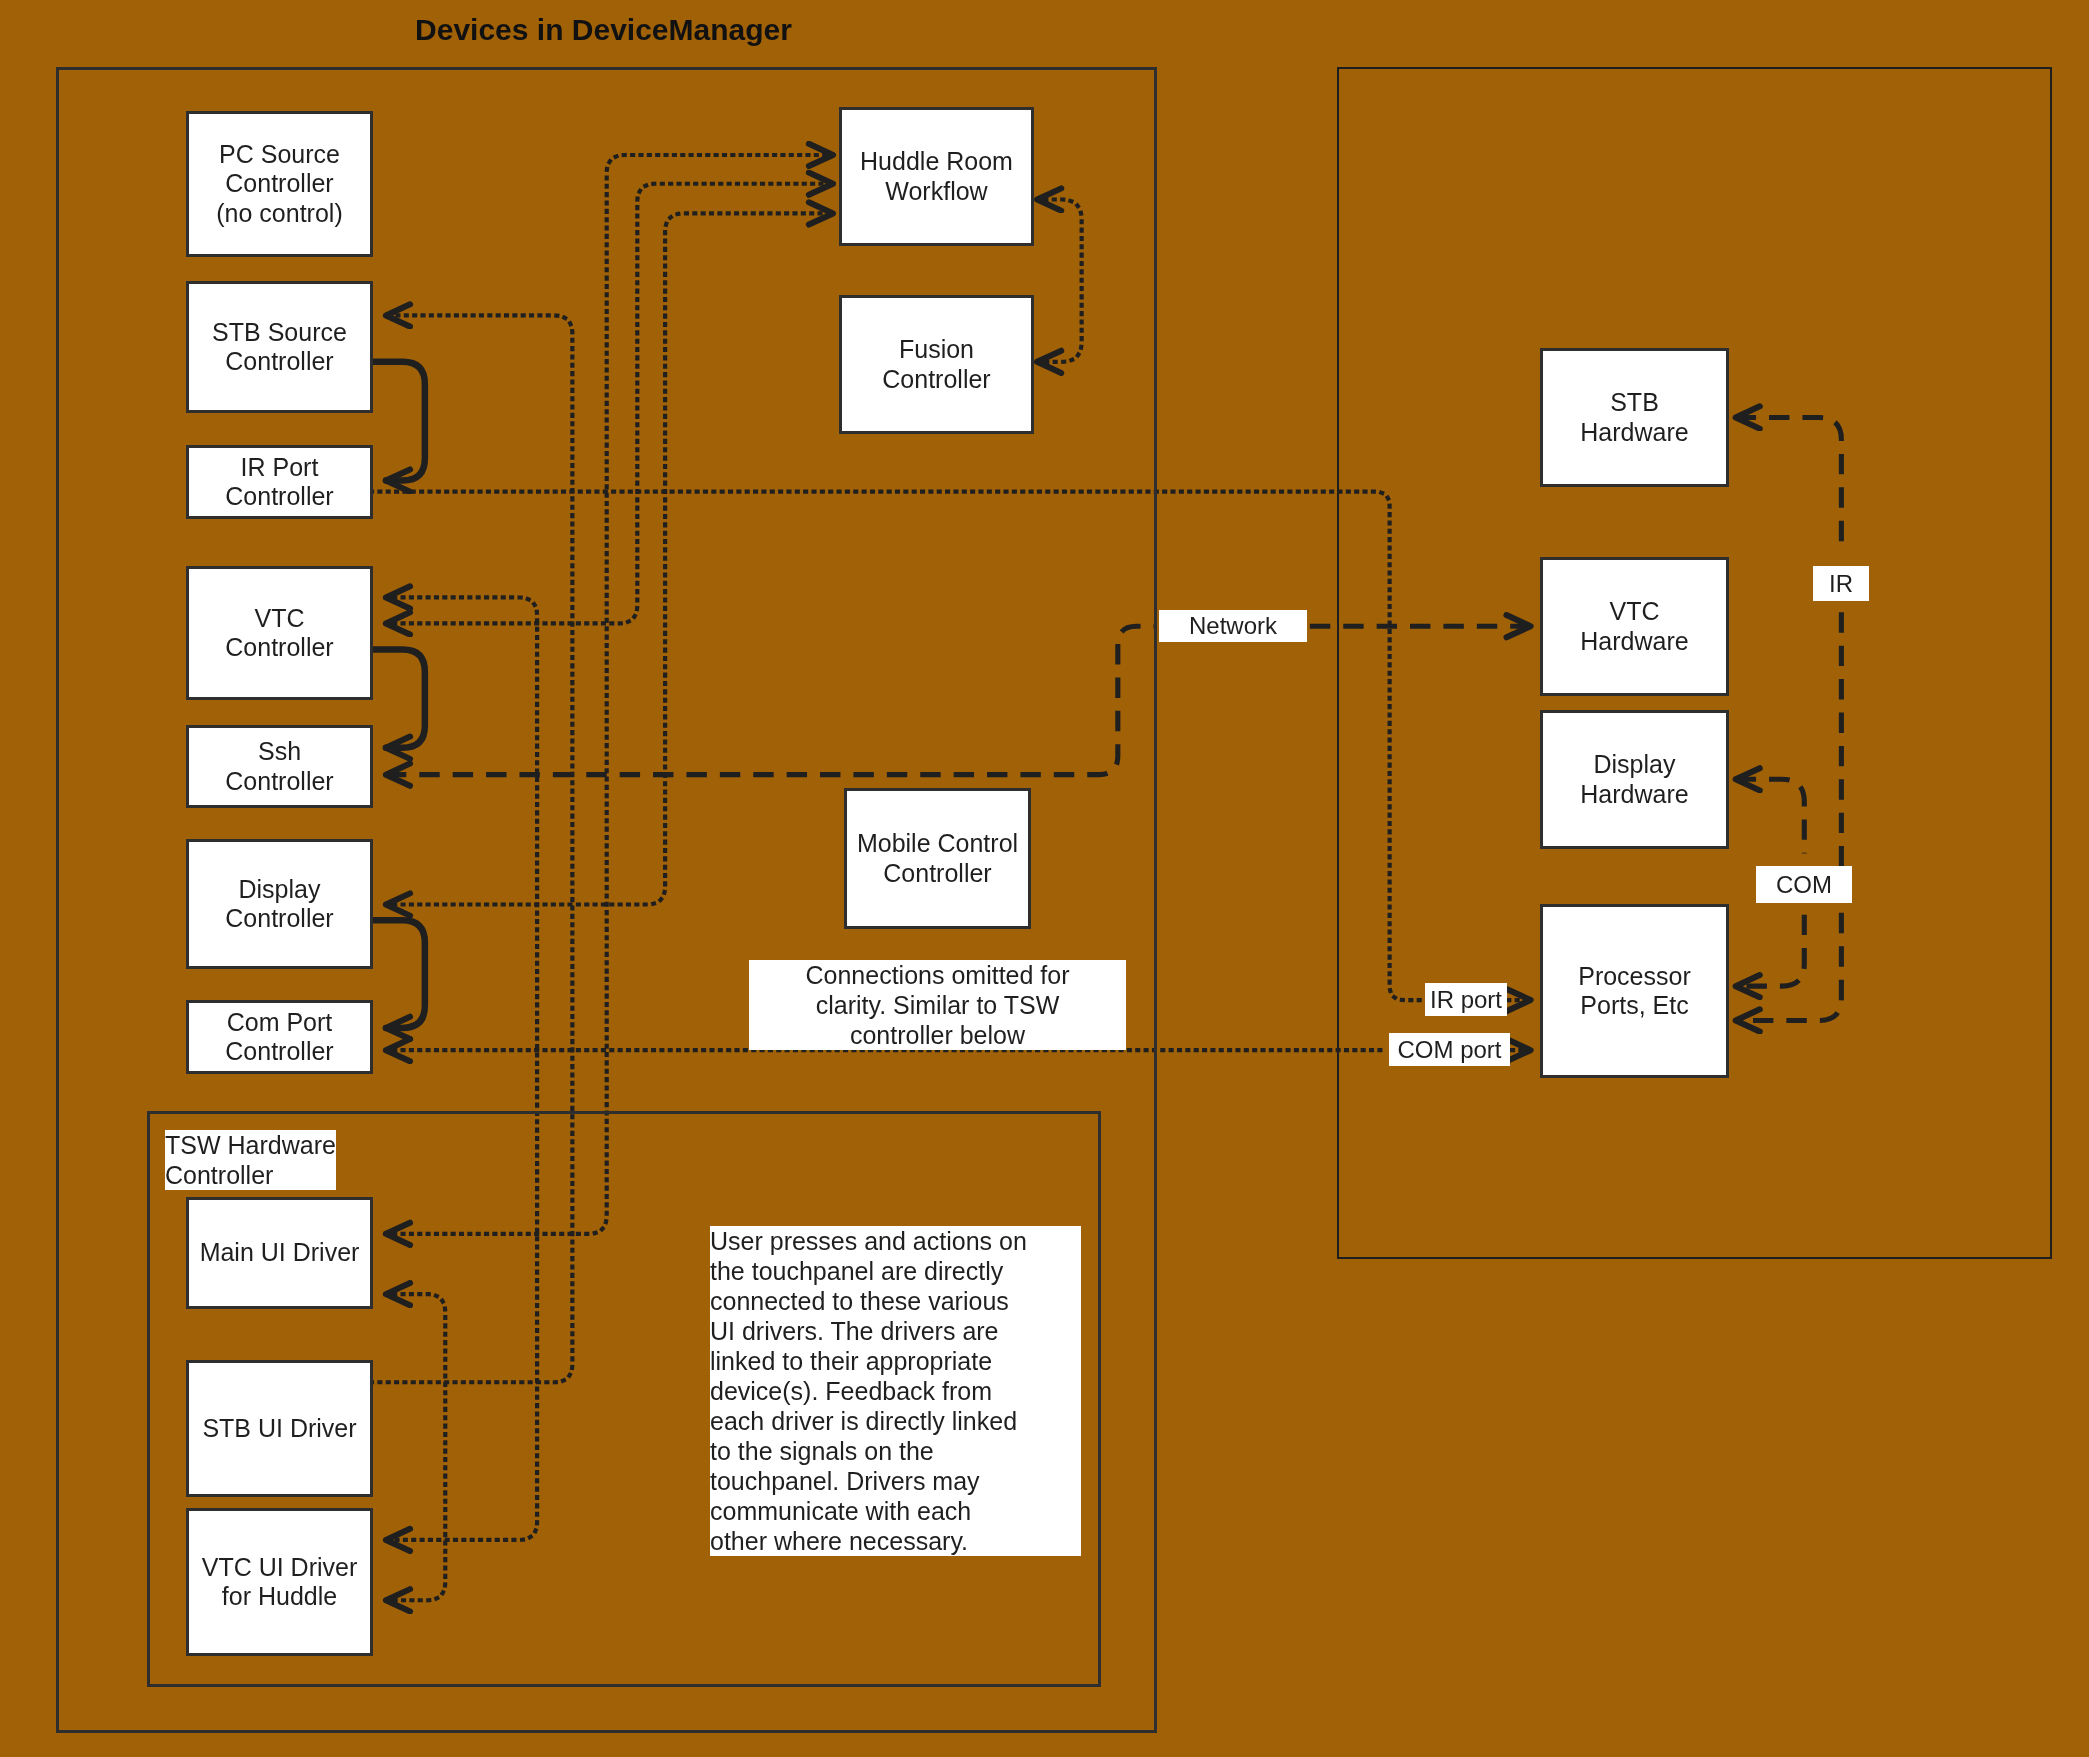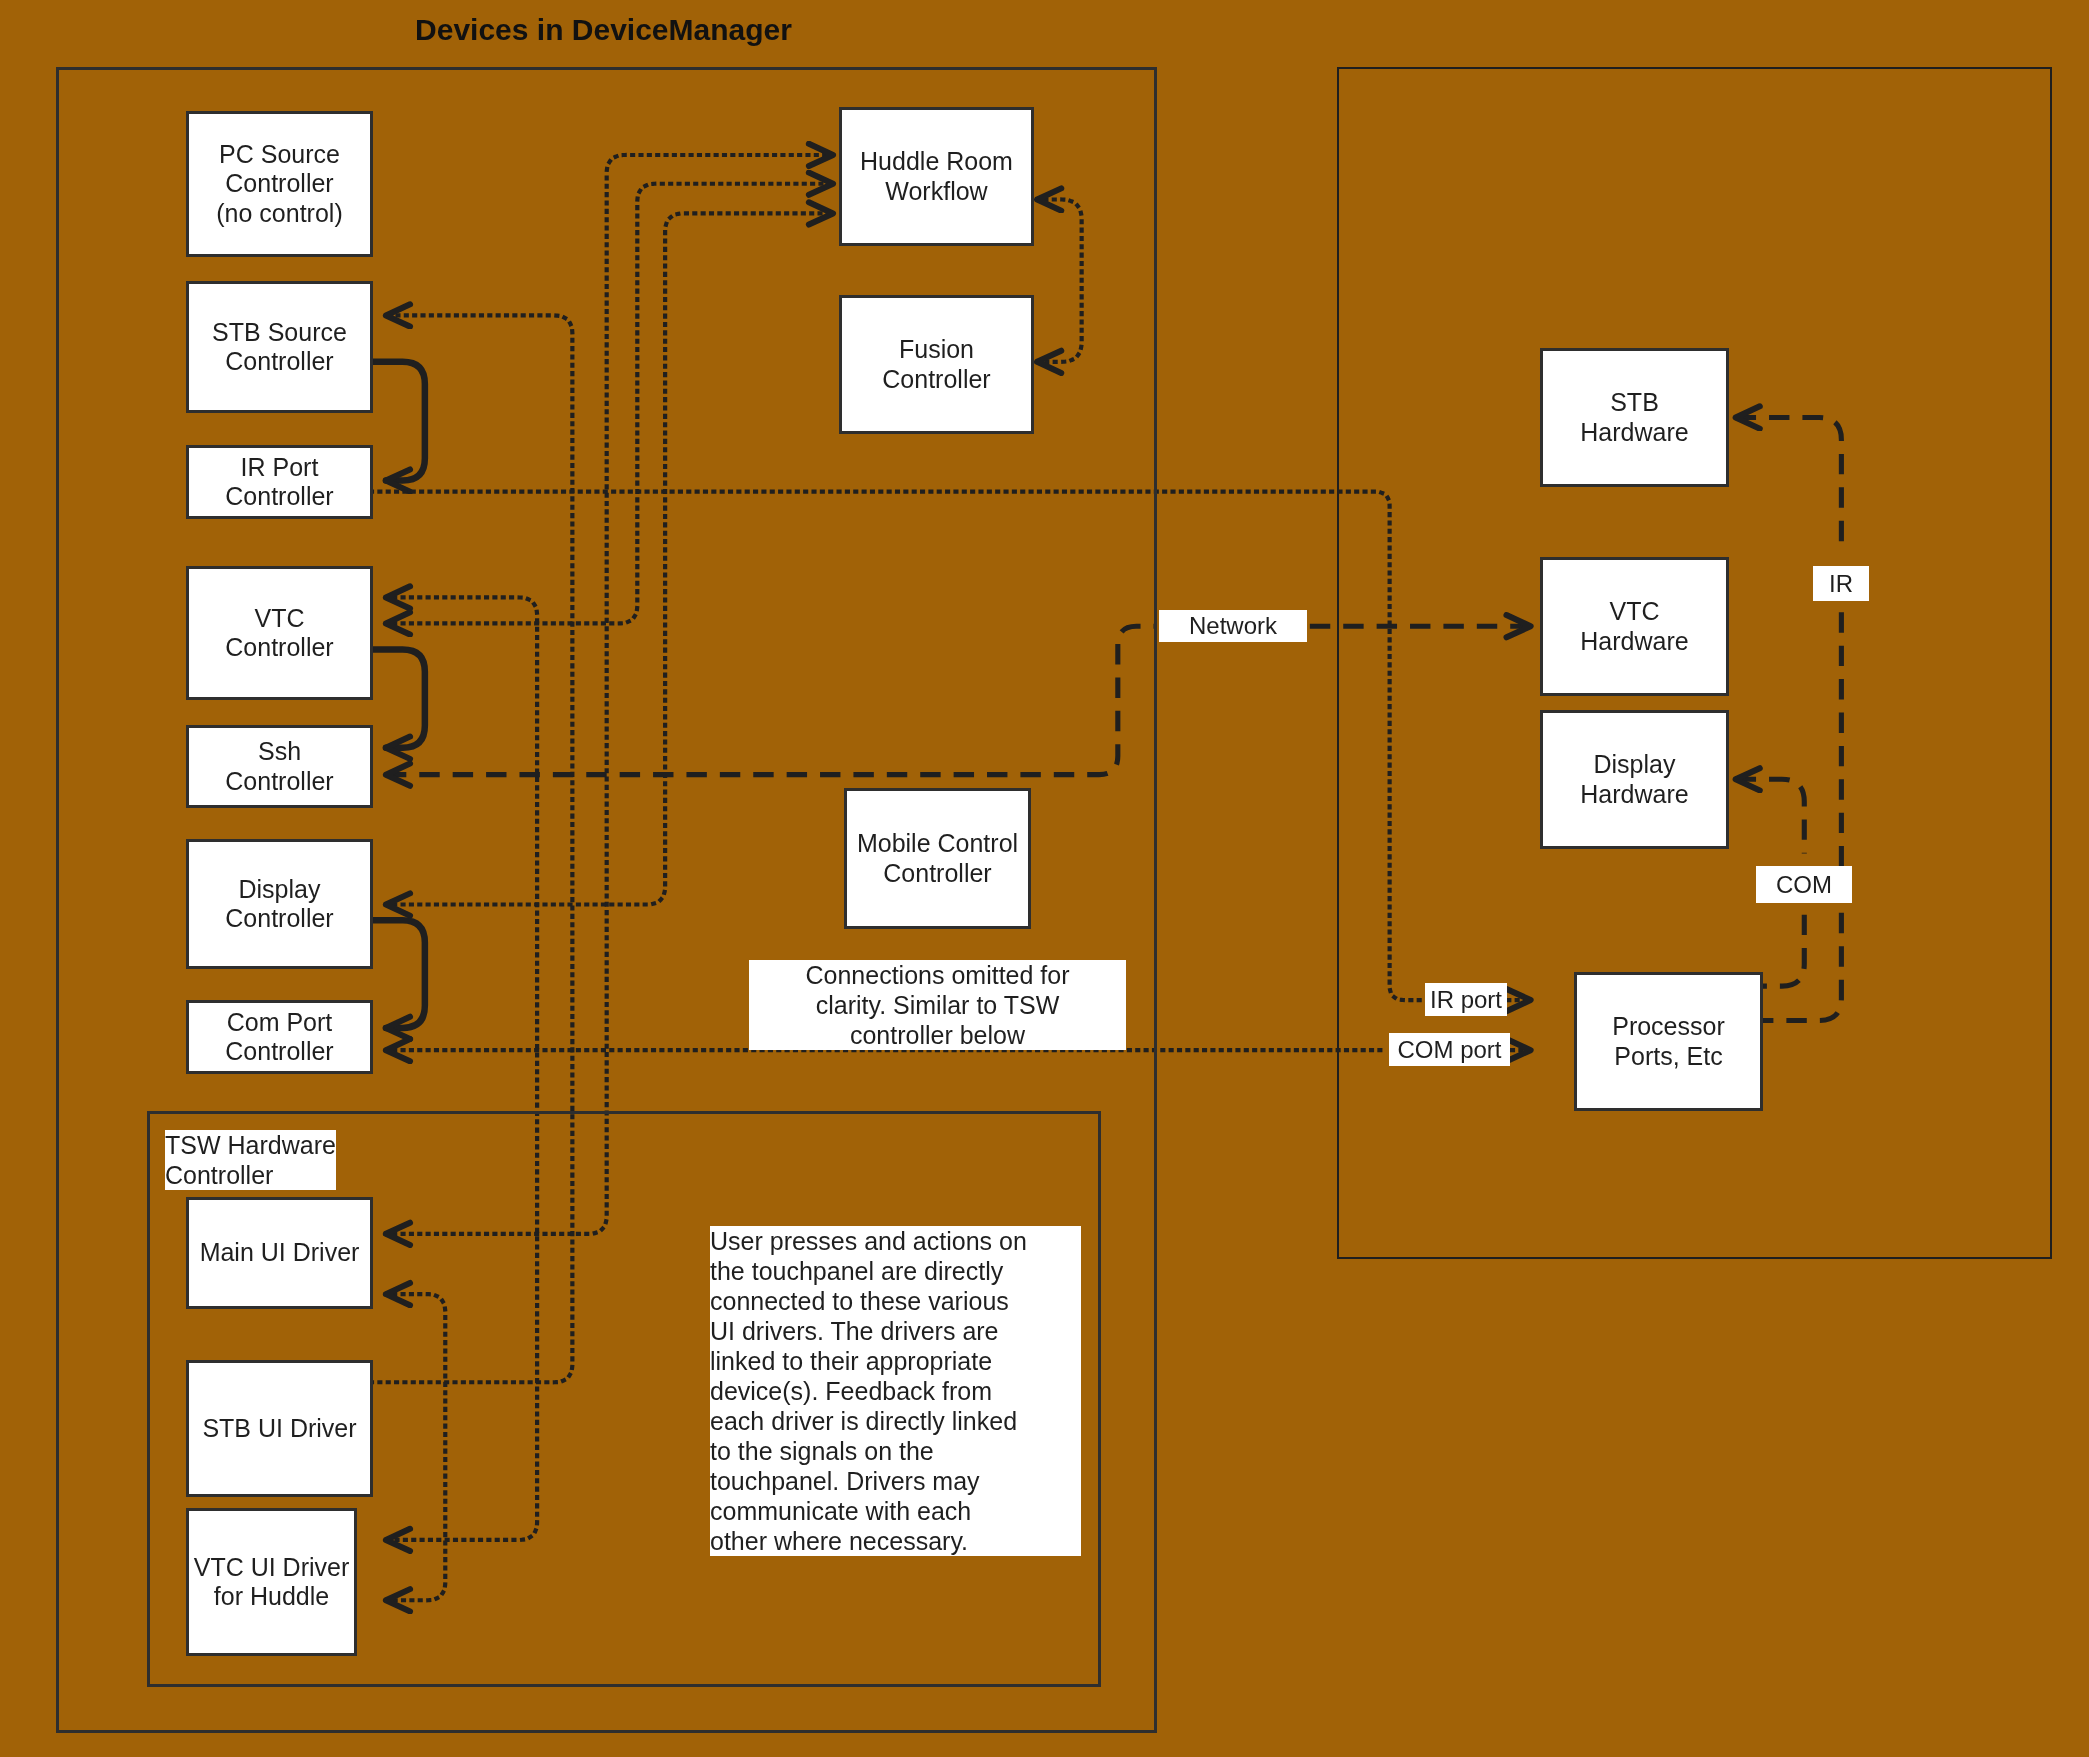--- a/index.html
+++ b/index.html
@@ -118,42 +118,42 @@
 Controller</div>
 
   <div class="node" style="left:844px;top:788px;width:187px;height:141px;">Mobile Control
 Controller</div>
   <div class="freetext" style="left:749px;top:960px;width:377px;text-align:center;">Connections omitted for
 clarity. Similar to TSW
 controller below</div>
 
   <div class="node" style="left:186px;top:1197px;width:187px;height:112px;">Main UI Driver</div>
   <div class="node" style="left:186px;top:1360px;width:187px;height:137px;">STB UI Driver</div>
-  <div class="node" style="left:186px;top:1508px;width:171px;height:148px;">VTC UI Driver
+  <div class="node" style="left:186px;top:1508px;width:187px;height:148px;">VTC UI Driver
 for Huddle</div>
 
   <div class="freetext" style="left:710px;top:1226px;width:371px;line-height:30px;">User presses and actions on
 the touchpanel are directly
 connected to these various
 UI drivers.  The drivers are
 linked to their appropriate
 device(s). Feedback from
 each driver is directly linked
 to the signals on the
 touchpanel. Drivers may
 communicate with each
 other where necessary.</div>
 
   <div class="node" style="left:1540px;top:348px;width:189px;height:139px;">STB
 Hardware</div>
   <div class="node" style="left:1540px;top:557px;width:189px;height:139px;">VTC
 Hardware</div>
   <div class="node" style="left:1540px;top:710px;width:189px;height:139px;">Display
 Hardware</div>
-  <div class="node" style="left:1540px;top:972px;width:189px;height:139px;margin-left:34px;">Processor
+  <div class="node" style="left:1540px;top:904px;width:189px;height:174px;">Processor
 Ports, Etc</div>
 
   <div class="linelabel" style="left:1159px;top:610px;width:148px;height:32px;">Network</div>
   <div class="linelabel" style="left:1813px;top:566px;width:56px;height:35px;">IR</div>
   <div class="linelabel" style="left:1756px;top:866px;width:96px;height:37px;">COM</div>
   <div class="linelabel" style="left:1425px;top:983px;width:82px;height:33px;">IR port</div>
   <div class="linelabel" style="left:1389px;top:1033px;width:121px;height:33px;">COM port</div>
 
 </div>
 

